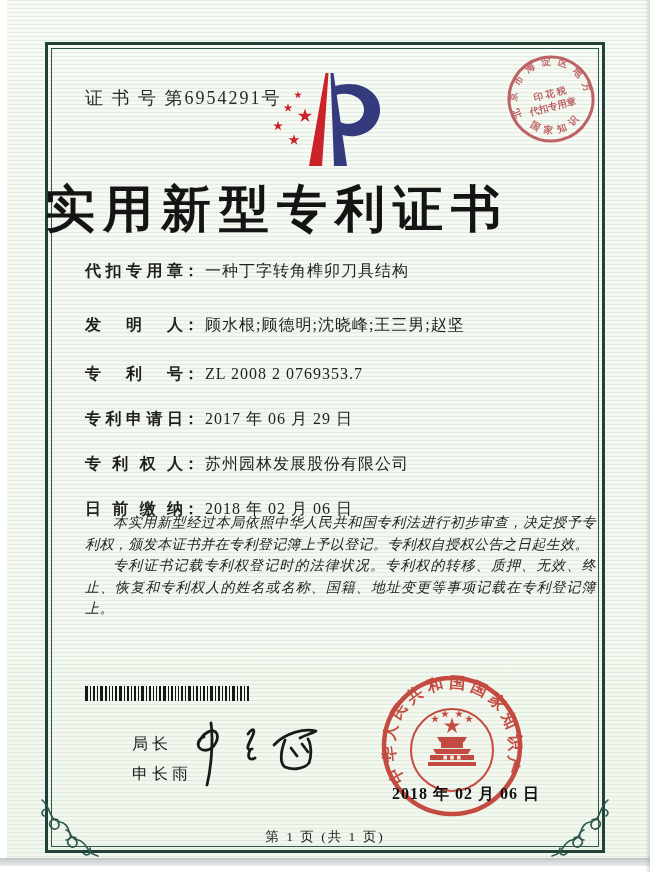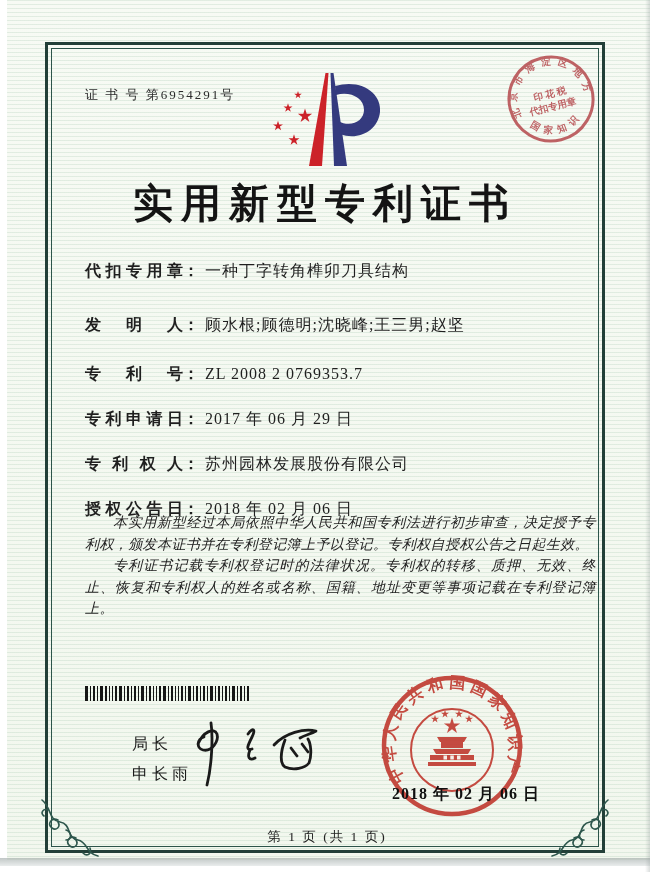--- a/index.html
+++ b/index.html
@@ -21,26 +21,26 @@
     background:linear-gradient(90deg,rgba(255,255,255,0),rgba(150,160,158,.35));}
   .frame-outer{
     position:absolute;left:45px;top:42px;width:560px;height:811px;
     border:3px solid #223f38;box-sizing:border-box;
   }
   .frame-inner{
     position:absolute;left:3px;top:3px;right:3px;bottom:3px;
     border:1px solid #2c544a;
   }
   .cert-number{
-    position:absolute;left:85px;top:86px;font-size:13px;letter-spacing:2px;color:#2a2a2a;
+    position:absolute;left:85px;top:86px;font-size:18px;letter-spacing:2px;color:#2a2a2a;
   }
   .logo{position:absolute;left:252px;top:70px;}
   .title{
-    position:absolute;left:45px;top:176px;width:560px;text-align:center;
-    font-size:40px;font-weight:700;letter-spacing:8px;color:#141414;
+    position:absolute;left:45px;top:176px;width:560px;
+    font-size:50px;font-weight:700;letter-spacing:8px;color:#141414;
   }
   .field{position:absolute;left:85px;font-size:16px;white-space:nowrap;color:#1f1f1f;}
   .flabel{display:inline-block;width:98px;text-align:justify;text-align-last:justify;font-weight:600;}
   .fcolon{display:inline-block;font-weight:600;margin-right:6px;}
   .fvalue{letter-spacing:1px;font-weight:400;margin-top:36px;}
   .body-text{
     position:absolute;left:85px;top:512px;width:511px;
     font-size:14px;line-height:21.5px;text-align:justify;color:#222;
     font-style:italic;letter-spacing:.4px;
   }
@@ -48,22 +48,22 @@
   .barcode{position:absolute;left:85px;top:686px;}
   .officials{position:absolute;left:88px;top:729px;font-size:16px;letter-spacing:4px;line-height:30px;
     font-family:"Liberation Sans","DejaVu Sans",sans-serif;color:#1b1b1b;margin-left:44px;}
   .signature{position:absolute;left:186px;top:710px;}
   .big-seal{position:absolute;left:378px;top:672px;opacity:.9;}
   .seal-date{
     position:absolute;left:392px;top:784px;font-size:16px;font-weight:700;
     letter-spacing:1px;color:#101010;z-index:5;
   }
   .page-footer{
-    position:absolute;left:31px;top:828px;width:560px;text-align:center;
-    font-size:13.5px;letter-spacing:2px;color:#222;padding-left:16px;
+    position:absolute;left:45px;top:828px;width:560px;text-align:center;
+    font-size:13.5px;letter-spacing:2px;color:#222;
   }
   .tax-stamp{position:absolute;left:504px;top:52px;transform:rotate(-14deg);opacity:.85;}
   .corner-flourish{position:absolute;z-index:2;}
   .cf-br{right:38px;bottom:12px;}
   .cf-bl{left:38px;bottom:12px;transform:scaleX(-1);}
 </style>
 </head>
 <body>
 
 <div class="paper"></div>
@@ -122,21 +122,21 @@
 <div class="field" style="top:364px">
   <span class="flabel">专利号</span><span class="fcolon">：</span><span class="fvalue">ZL 2008 2 0769353.7</span>
 </div>
 <div class="field" style="top:409px">
   <span class="flabel">专利申请日</span><span class="fcolon">：</span><span class="fvalue">2017 年 06 月 29 日</span>
 </div>
 <div class="field" style="top:454px">
   <span class="flabel">专利权人</span><span class="fcolon">：</span><span class="fvalue">苏州园林发展股份有限公司</span>
 </div>
 <div class="field" style="top:499px">
-  <span class="flabel">授权公告日</span><span class="fcolon">：</span><span class="fvalue">2018 年 02 月 06 日</span>
+  <span class="flabel">日前缴纳</span><span class="fcolon">：</span><span class="fvalue">2018 年 02 月 06 日</span>
 </div>
 
 <div class="body-text">
   <p>本实用新型经过本局依照中华人民共和国专利法进行初步审查，决定授予专利权，颁发本证书并在专利登记簿上予以登记。专利权自授权公告之日起生效。</p>
   <p>专利证书记载专利权登记时的法律状况。专利权的转移、质押、无效、终止、恢复和专利权人的姓名或名称、国籍、地址变更等事项记载在专利登记簿上。</p>
 </div>
 
 <svg class="barcode" width="166" height="15" viewBox="0 0 166 15">
   <path fill="#161616" d="M0,0h3v15h-3z M5,0h1v15h-1z M8,0h2v15h-2z M12,0h1v15h-1z M15,0h3v15h-3z M20,0h2v15h-2z M24,0h1v15h-1z M27,0h1v15h-1z M30,0h2v15h-2z M34,0h3v15h-3z M39,0h1v15h-1z M42,0h2v15h-2z M46,0h1v15h-1z M49,0h2v15h-2z M53,0h1v15h-1z M56,0h3v15h-3z M61,0h1v15h-1z M64,0h2v15h-2z M68,0h1v15h-1z M71,0h1v15h-1z M74,0h2v15h-2z M78,0h3v15h-3z M83,0h1v15h-1z M86,0h2v15h-2z M90,0h1v15h-1z M93,0h1v15h-1z M96,0h2v15h-2z M100,0h1v15h-1z M103,0h3v15h-3z M108,0h1v15h-1z M111,0h2v15h-2z M115,0h1v15h-1z M118,0h2v15h-2z M122,0h1v15h-1z M125,0h3v15h-3z M130,0h1v15h-1z M133,0h2v15h-2z M137,0h1v15h-1z M140,0h2v15h-2z M144,0h1v15h-1z M147,0h3v15h-3z M152,0h1v15h-1z M155,0h2v15h-2z M159,0h1v15h-1z M162,0h2v15h-2z"></path>
 </svg>

